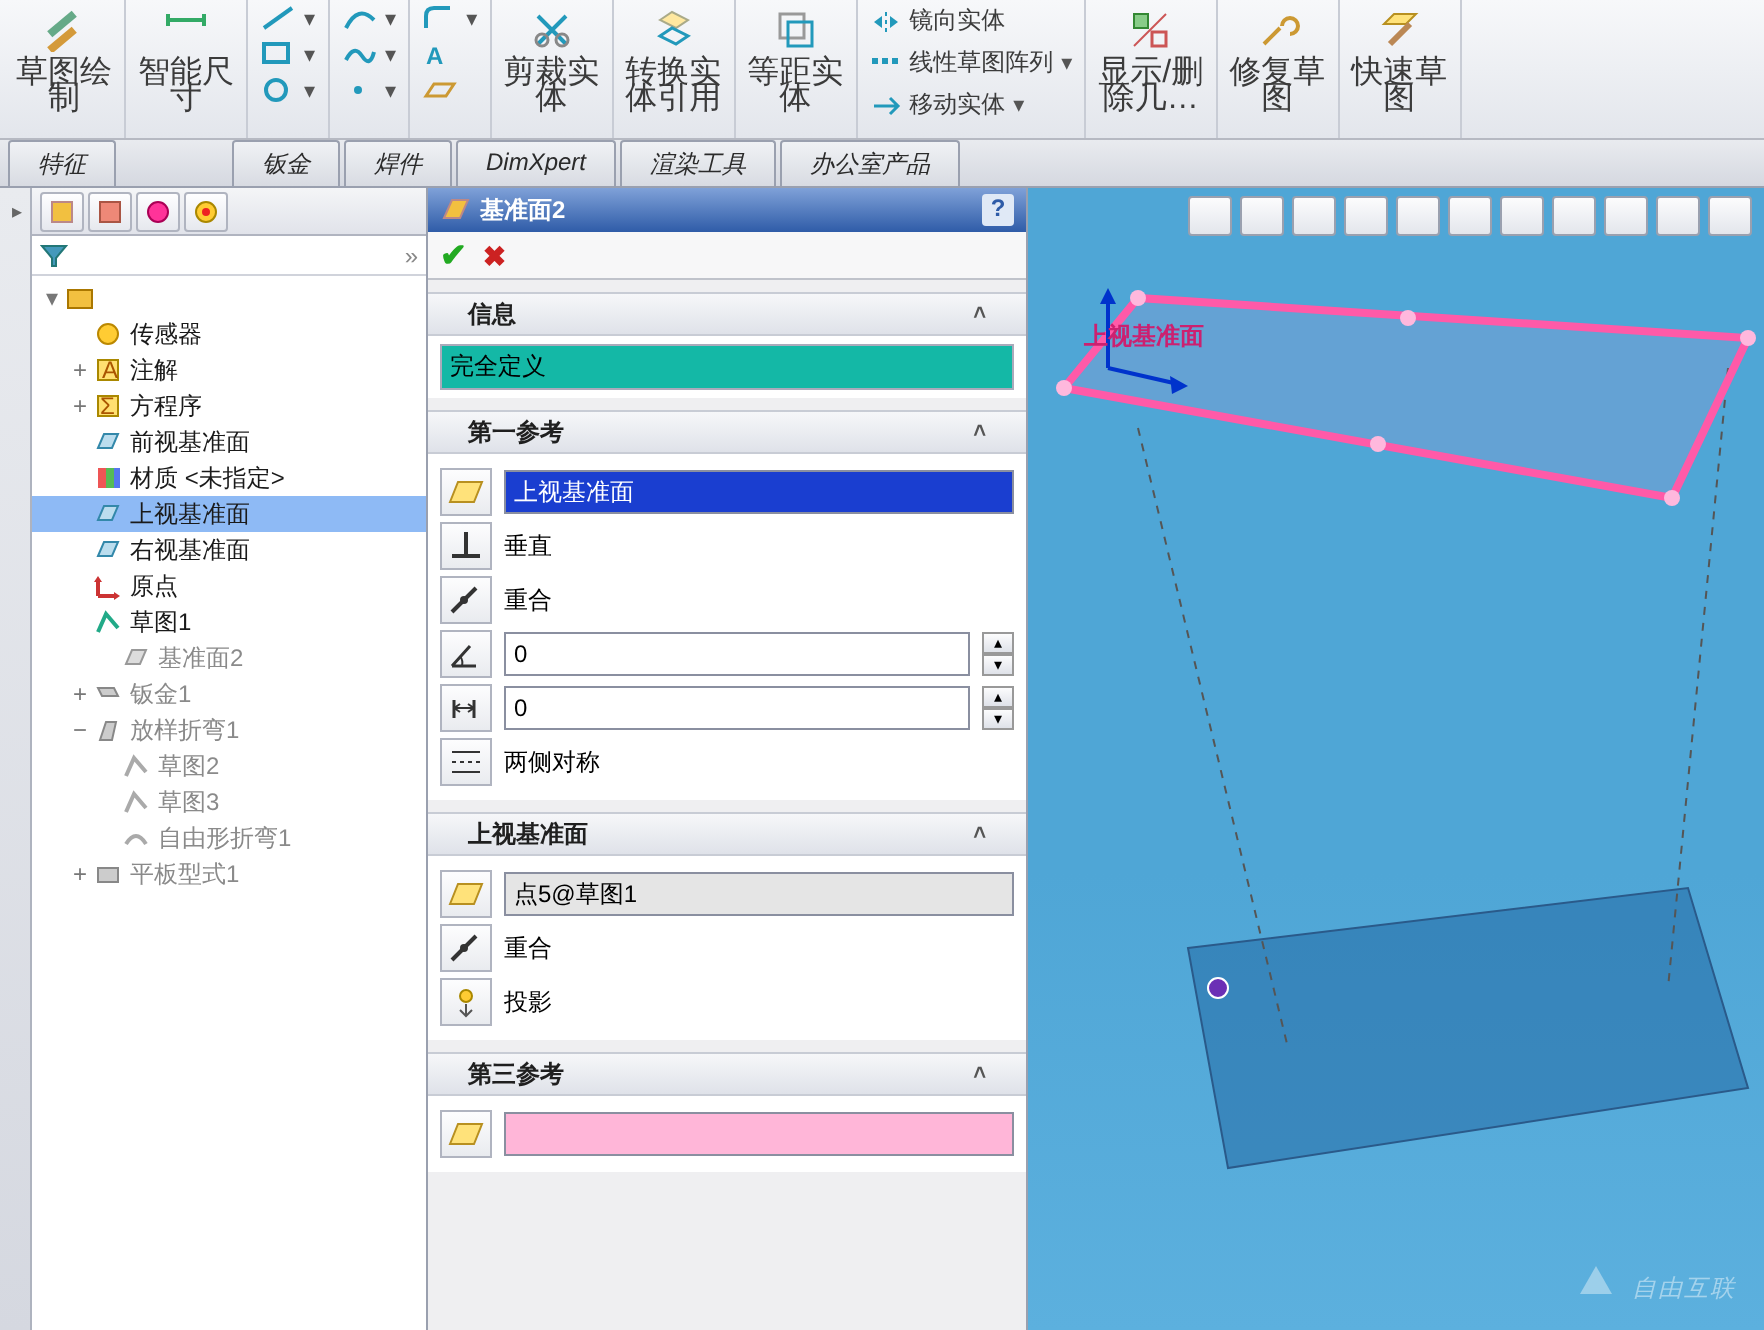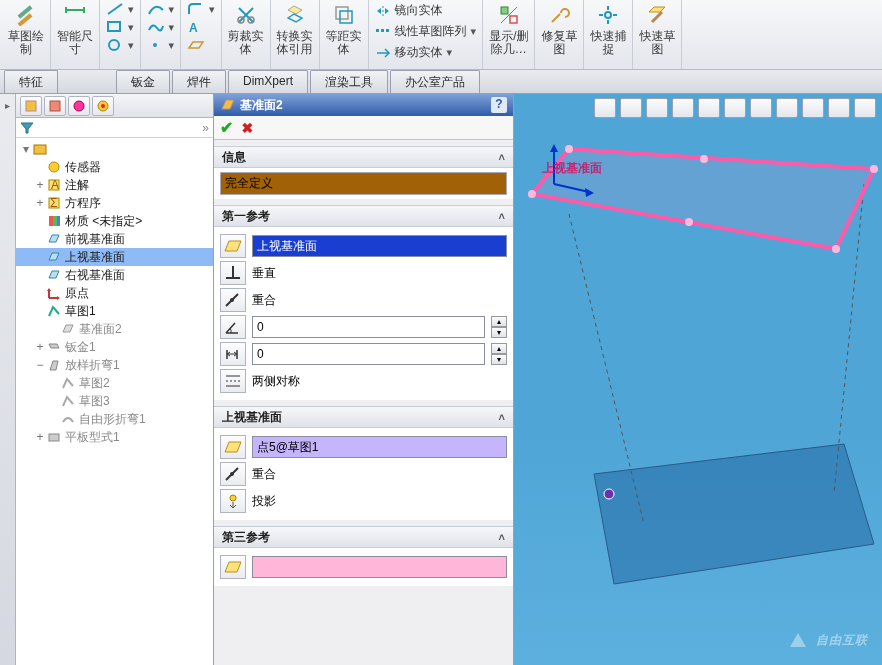--- a/index.html
+++ b/index.html
@@ -1,59 +1,59 @@
 <!DOCTYPE html>
 <html><head>
 <meta charset="utf-8">
 <style>
   * { box-sizing: border-box; margin: 0; padding: 0; font-family: "Microsoft YaHei", Arial, sans-serif; font-size: 12px; }
   body { width: 882px; height: 665px; overflow: hidden; background: #e4e6e9; }
   .ribbon { height: 70px; background: linear-gradient(#f7f8fa,#e3e6ec); border-bottom: 1px solid #b6b9c2; display: flex; align-items: stretch; padding-left: 2px; }
   .ribbon-group { display: flex; flex-direction: column; align-items: center; justify-content: flex-start; padding: 2px 6px; border-right: 1px solid #c8ccd5; text-align: center; color: #3b3b3b; }
   .ribbon-group .icon { width: 26px; height: 26px; margin-bottom: 2px; display:flex; align-items:center; justify-content:center; }
-  .ribbon-group .label { font-size: 12px; line-height: 13px; color:#3b3b3b; }
+  .ribbon-group .label { font-size: 16px; line-height: 13px; color:#3b3b3b; }
   .ribbon-small-col { display:flex; flex-direction:column; gap:4px; align-items:flex-start; padding:2px 6px; border-right:1px solid #c8ccd5;}
   .ribbon-small-row { display:flex; align-items:center; gap:4px; font-size:11px; color:#3b3b3b;}
-  .tabs { height: 24px; background: linear-gradient(#e9ebef,#d5d8e0); border-bottom: 1px solid #9aa0af; display:flex; padding-left:4px;}
+  .tabs { height: 24px; background: linear-gradient(#e9ebef,#d5d8e0); border-bottom: 1px solid #9aa0af; display:flex; padding-left:4px;font-style:italic;}
   .tab { padding: 3px 14px; border:1px solid #9aa0af; border-bottom:none; margin-right:2px; background: linear-gradient(#f0f2f5,#d8dbe2); color:#2b2b2b; border-radius:2px 2px 0 0;}
   .tab.active { background: linear-gradient(#fff,#f0f2f5); font-weight:bold;margin-top:28px;}
   .main { display:flex; height: calc(665px - 70px - 24px); }
   .side-rail { width:16px; background:linear-gradient(#e9ebef,#d5d8e0); border-right:1px solid #aeb3bf; display:flex; flex-direction:column; padding-top:6px; gap:6px; align-items:center;}
   .feature-tree { width: 198px; background:#fff; border-right:1px solid #9aa0af; display:flex; flex-direction:column;}
   .ft-tabs { height:24px; background:linear-gradient(#f4f5f7,#e1e3ea); border-bottom:1px solid #b0b4c0; display:flex; gap:2px; padding:2px 4px;}
   .ft-tab { width:22px; height:20px; border:1px solid #b0b4c0; background:linear-gradient(#fefeff,#e6e8ee); display:flex; align-items:center; justify-content:center; border-radius:2px;}
   .filter-row { height:20px; border-bottom:1px solid #d0d3db; display:flex; align-items:center; padding:0 4px;}
   .tree { flex:1; overflow:auto; padding:2px 0;}
   .tree-node { display:flex; align-items:center; height:18px; padding-left:4px; color:#1a1a1a; white-space:nowrap;}
   .tree-node .exp { width:12px; text-align:center; color:#777; cursor:pointer;}
   .tree-node .ticon { width:16px; height:16px; margin-right:3px; display:flex; align-items:center; justify-content:center;}
   .tree-node.selected { background:#8ebaf5; }
   .tree-node.grey { color:#8a8a8a; }
   .tree-node.ind1 { padding-left:18px; }
   .tree-node.ind2 { padding-left:32px; }
   .prop-panel { width: 300px; background:#efeff1; border-right:1px solid #9aa0af; overflow:auto;}
   .prop-title { height:22px; background:linear-gradient(#7fa1d8,#2f5ca8); color:#fff; display:flex; align-items:center; padding:0 6px; font-weight:bold; justify-content:space-between;}
   .prop-title .help { width:16px; height:16px; background:#e0e9f6; color:#2f5ca8; text-align:center; border-radius:2px; font-weight:bold;}
   .prop-okrow { height:24px; background:#f7f7f8; border-bottom:1px solid #c0c3cb; display:flex; align-items:center; gap:8px; padding:0 6px;}
-  .section-head { height:22px; background:linear-gradient(#f6f7f9,#dfe2e9); border-top:1px solid #c8ccd5; border-bottom:1px solid #c8ccd5; display:flex; align-items:center; justify-content:space-between; padding:0 8px; color:#1f1f1f; font-weight:bold; margin-top:6px;}
+  .section-head { height:22px; background:linear-gradient(#f6f7f9,#dfe2e9); border-top:1px solid #c8ccd5; border-bottom:1px solid #c8ccd5; display:flex; align-items:center; justify-content:space-between; padding:0 20px; color:#1f1f1f; font-weight:bold; margin-top:6px;}
   .section-body { background:#fff; padding:4px 6px;}
-  .green-field { background:#a16207; border:1px solid #aab; padding:2px 4px;}
+  .green-field { background:#14b8a6; border:1px solid #aab; padding:2px 4px;}
   .ref-row { display:flex; align-items:center; gap:6px; margin:3px 0;}
   .ref-icon { width:26px; height:24px; border:1px solid #b0b4c0; background:linear-gradient(#fdfdfe,#e9ebef); display:flex; align-items:center; justify-content:center;}
-  .ref-field { flex:1; height:22px; border:1px solid #8a8fa0; background:#c4b5fd; display:flex; align-items:center; padding:0 4px;}
+  .ref-field { flex:1; height:22px; border:1px solid #8a8fa0; background:#e5e5e5; display:flex; align-items:center; padding:0 4px;}
   .ref-field.selected { background:#1a3ed0; color:#fff;}
   .ref-field.pink { background:#ffb6d8;}
   .num-input { flex:1; height:22px; border:1px solid #8a8fa0; background:#fff; padding:0 4px;}
   .spin { width:16px; display:flex; flex-direction:column;}
   .spin div{ height:11px; border:1px solid #999; background:linear-gradient(#fcfcfd,#dfe2e9); font-size:8px; text-align:center; line-height:9px;}
   .viewport { flex:1; position:relative; background:linear-gradient(#4fa6d6 0%, #4fa6d6 60%, #5cb0de 100%); overflow:hidden;}
   .vp-toolbar { position:absolute; top:4px; right:6px; display:flex; gap:4px;}
   .vp-btn { width:22px; height:20px; background:linear-gradient(#fcfcfd,#e3e6ec); border:1px solid #9aa0af; border-radius:2px;}
   svg.ticon-svg{ width:14px; height:14px;}
-  .watermark { position:absolute; right:14px; bottom:12px; color:rgba(255,255,255,.45); font-size:22px; font-weight:bold; font-style:italic; letter-spacing:1px; display:flex; align-items:center; gap:4px;}
+  .watermark { position:absolute; right:14px; bottom:12px; color:rgba(255,255,255,.45); font-size:22px; font-weight:normal; font-style:italic; letter-spacing:1px; display:flex; align-items:flex-end; gap:4px;}
   .chevron{ font-size:11px; color:#555;}
 </style>
 </head>
 <body>
 
 <div class="ribbon">
   <div class="ribbon-group">
     <div class="icon">
         <svg width="22" height="22">
           <rect x="2" y="14" width="16" height="4" fill="#d49a3a" transform="rotate(-40 10 16)"></rect>
@@ -191,29 +191,20 @@
       </div>
     <div class="label">显示/删<br>除几…</div>
   </div>
   <div class="ribbon-group">
     <div class="icon">
         <svg width="22" height="22">
           <path d="M4 18 L12 10 M13 9 A4 4 0 1 1 17 13" stroke="#c93" stroke-width="2" fill="none"></path>
         </svg>
       </div>
     <div class="label">修复草<br>图</div>
-  </div>
-  <div class="ribbon-group">
-    <div class="icon">
-        <svg width="22" height="22">
-          <circle cx="11" cy="11" r="3" fill="none" stroke="#29b" stroke-width="2"></circle>
-          <path d="M11 2 L11 6 M11 16 L11 20 M2 11 L6 11 M16 11 L20 11" stroke="#29b" stroke-width="2"></path>
-        </svg>
-      </div>
-    <div class="label">快速捕<br>捉</div>
   </div>
   <div class="ribbon-group">
     <div class="icon">
         <svg width="22" height="22">
           <path d="M3 8 L8 3 L19 3 L14 8 Z" fill="#ffe27a" stroke="#b89020"></path>
           <path d="M6 18 L16 8" stroke="#b85" stroke-width="3"></path>
         </svg>
       </div>
     <div class="label">快速草<br>图</div>
   </div>
@@ -300,35 +291,35 @@
               <rect x="2" y="2" width="10" height="10" fill="#ffe070" stroke="#a80"></rect>
               <text x="3" y="11" font-size="9" fill="#a50">Σ</text>
             </svg>
           </span>
           <span>方程序</span>
         </div>
       <div class="tree-node ind1">
           <span class="exp"></span>
           <span class="ticon">
             <svg class="ticon-svg">
+              <path d="M2 10 L5 3 L12 3 L9 10 Z" fill="#bde" stroke="#38a"></path>
+            </svg>
+          </span>
+          <span>前视基准面</span>
+        </div>
+      <div class="tree-node ind1">
+          <span class="exp"></span>
+          <span class="ticon">
+            <svg class="ticon-svg">
               <rect x="2" y="2" width="4" height="10" fill="#e55"></rect>
               <rect x="6" y="2" width="4" height="10" fill="#5b5"></rect>
               <rect x="10" y="2" width="3" height="10" fill="#57e"></rect>
             </svg>
           </span>
           <span>材质 &lt;未指定&gt;</span>
-        </div>
-      <div class="tree-node ind1">
-          <span class="exp"></span>
-          <span class="ticon">
-            <svg class="ticon-svg">
-              <path d="M2 10 L5 3 L12 3 L9 10 Z" fill="#bde" stroke="#38a"></path>
-            </svg>
-          </span>
-          <span>前视基准面</span>
         </div>
       <div class="tree-node ind1 selected">
           <span class="exp"></span>
           <span class="ticon">
             <svg class="ticon-svg">
               <path d="M2 10 L5 3 L12 3 L9 10 Z" fill="#bde" stroke="#38a"></path>
             </svg>
           </span>
           <span>上视基准面</span>
         </div>

